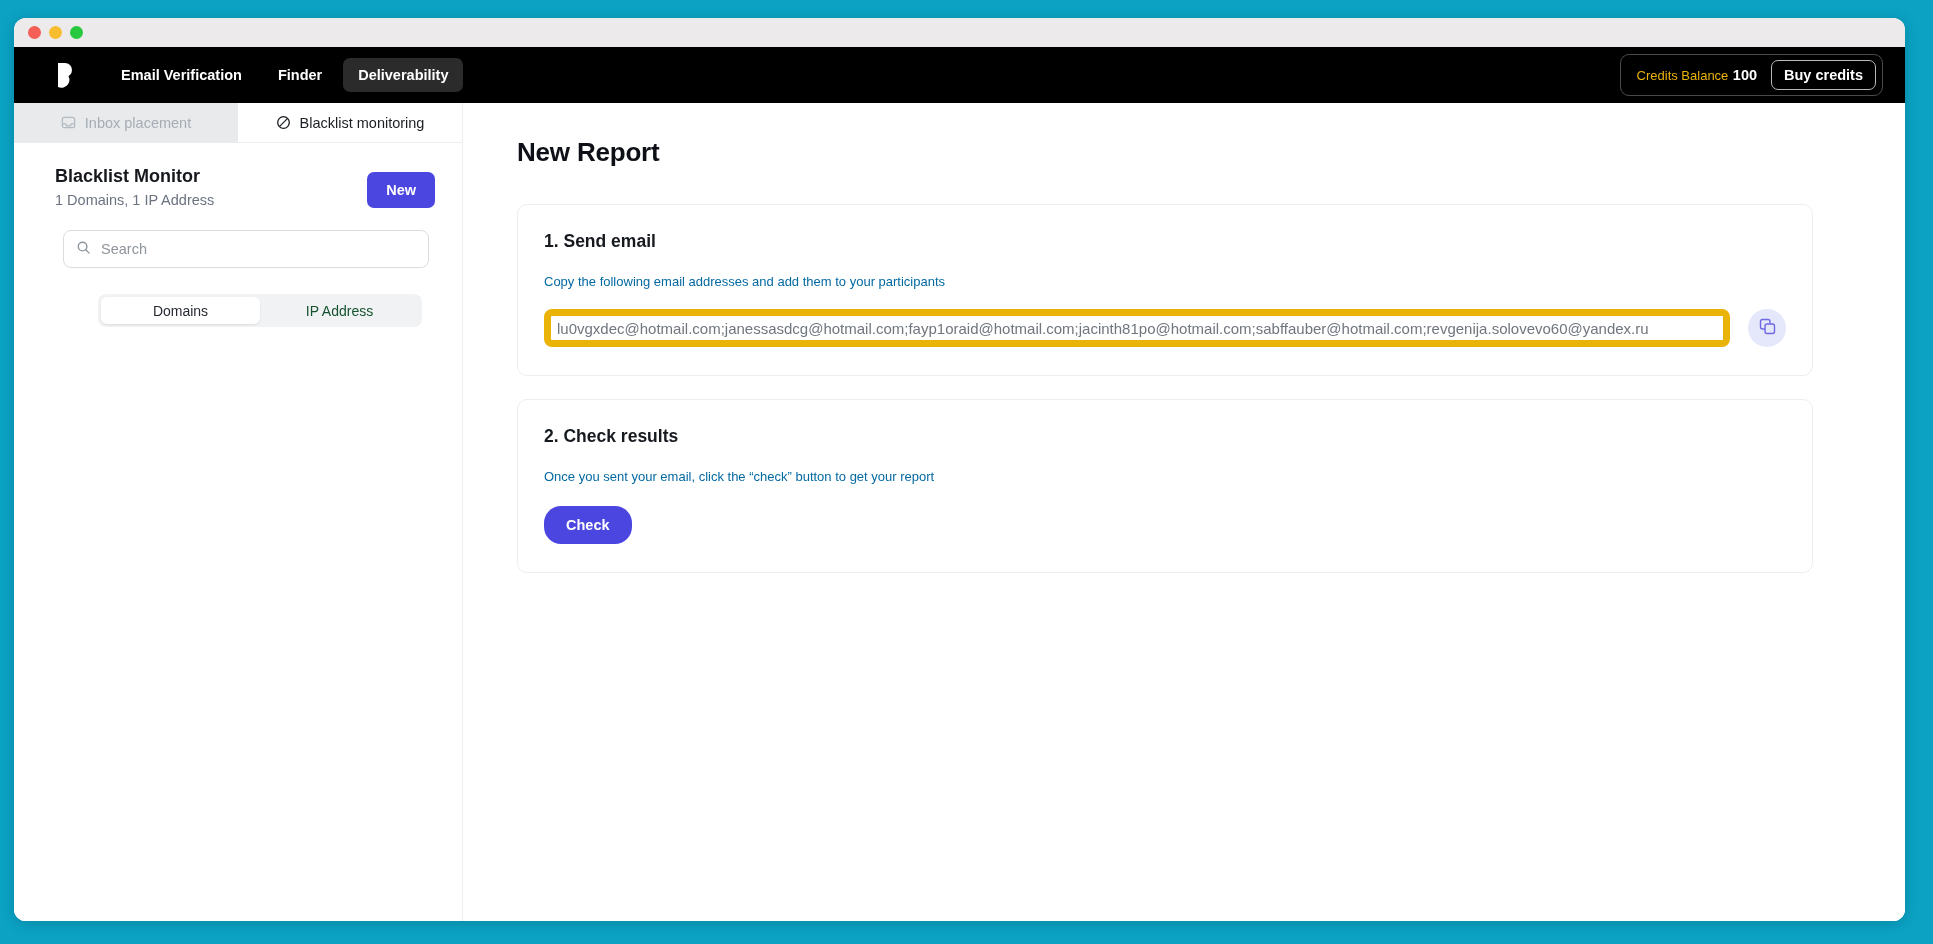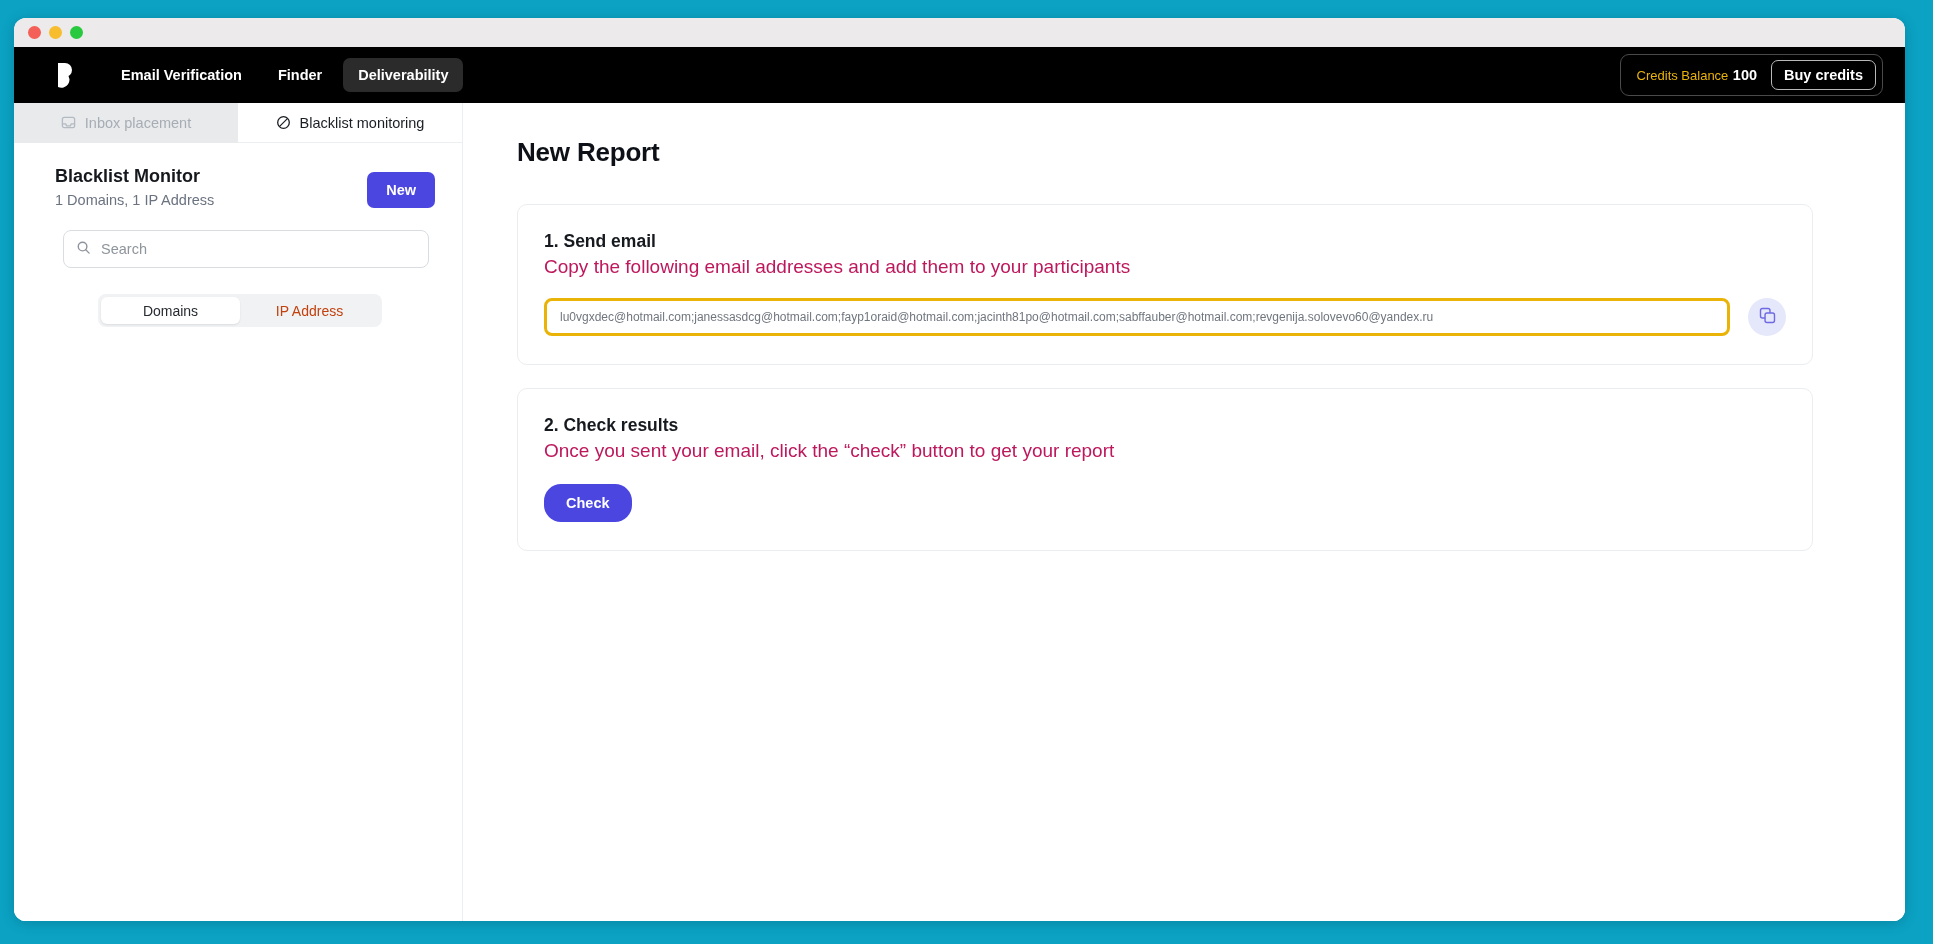--- a/index.html
+++ b/index.html
@@ -159,34 +159,34 @@
     outline: none;
     font-size: 14.5px;
     font-family: inherit;
     color: #1b1f24;
     background: transparent;
   }
   .search-wrap input::placeholder { color: #8f959c; }
 
   .segmented {
     margin: 26px 0 0 84px;
-    width: 284px;
+    width: 324px;
     height: 33px;
     background: #f1f2f4;
     border-radius: 8px;
     display: flex;
     padding: 3px;
   }
   .seg {
     flex: 1 1 50%;
     display: flex;
     align-items: center;
     justify-content: center;
     font-size: 14px;
-    color: #c2410c;
+    color: #14532d;
     border-radius: 6px;
     cursor: pointer;
   }
   .seg.active {
     background: #ffffff;
     color: #272b31;
     box-shadow: 0 1px 2px rgba(0,0,0,0.09);
   }
 
   
@@ -207,30 +207,30 @@
     margin-top: 36px;
     width: 1296px;
     border: 1px solid #ebedf0;
     border-radius: 10px;
     padding: 26px 26px 28px 26px;
     background: #ffffff;
   }
   .card + .card { margin-top: 23px; }
 
   .card-title { font-size: 17.5px; font-weight: bold; color: #161a1f; }
-  .card-desc { font-size: 19px; color: #be185d; margin-top: 4px; }
+  .card-desc { font-size: 13px; color: #0369a1; margin-top: 22px; }
 
   .email-row { display: flex; align-items: center; gap: 18px; margin-top: 20px; }
   .email-input {
     flex: 1 1 auto;
     height: 38px;
-    border: 3px solid #eab308;
+    border: 7px solid #eab308;
     border-radius: 8px;
-    padding: 0 13px;
-    font-size: 12px;
+    padding: 0 6px;
+    font-size: 15px;
     font-family: inherit;
     color: #70767e;
     outline: none;
     background: #ffffff;
     text-overflow: clip;
   }
   .copy-btn {
     width: 38px; height: 38px;
     flex: 0 0 38px;
     border-radius: 50%;

